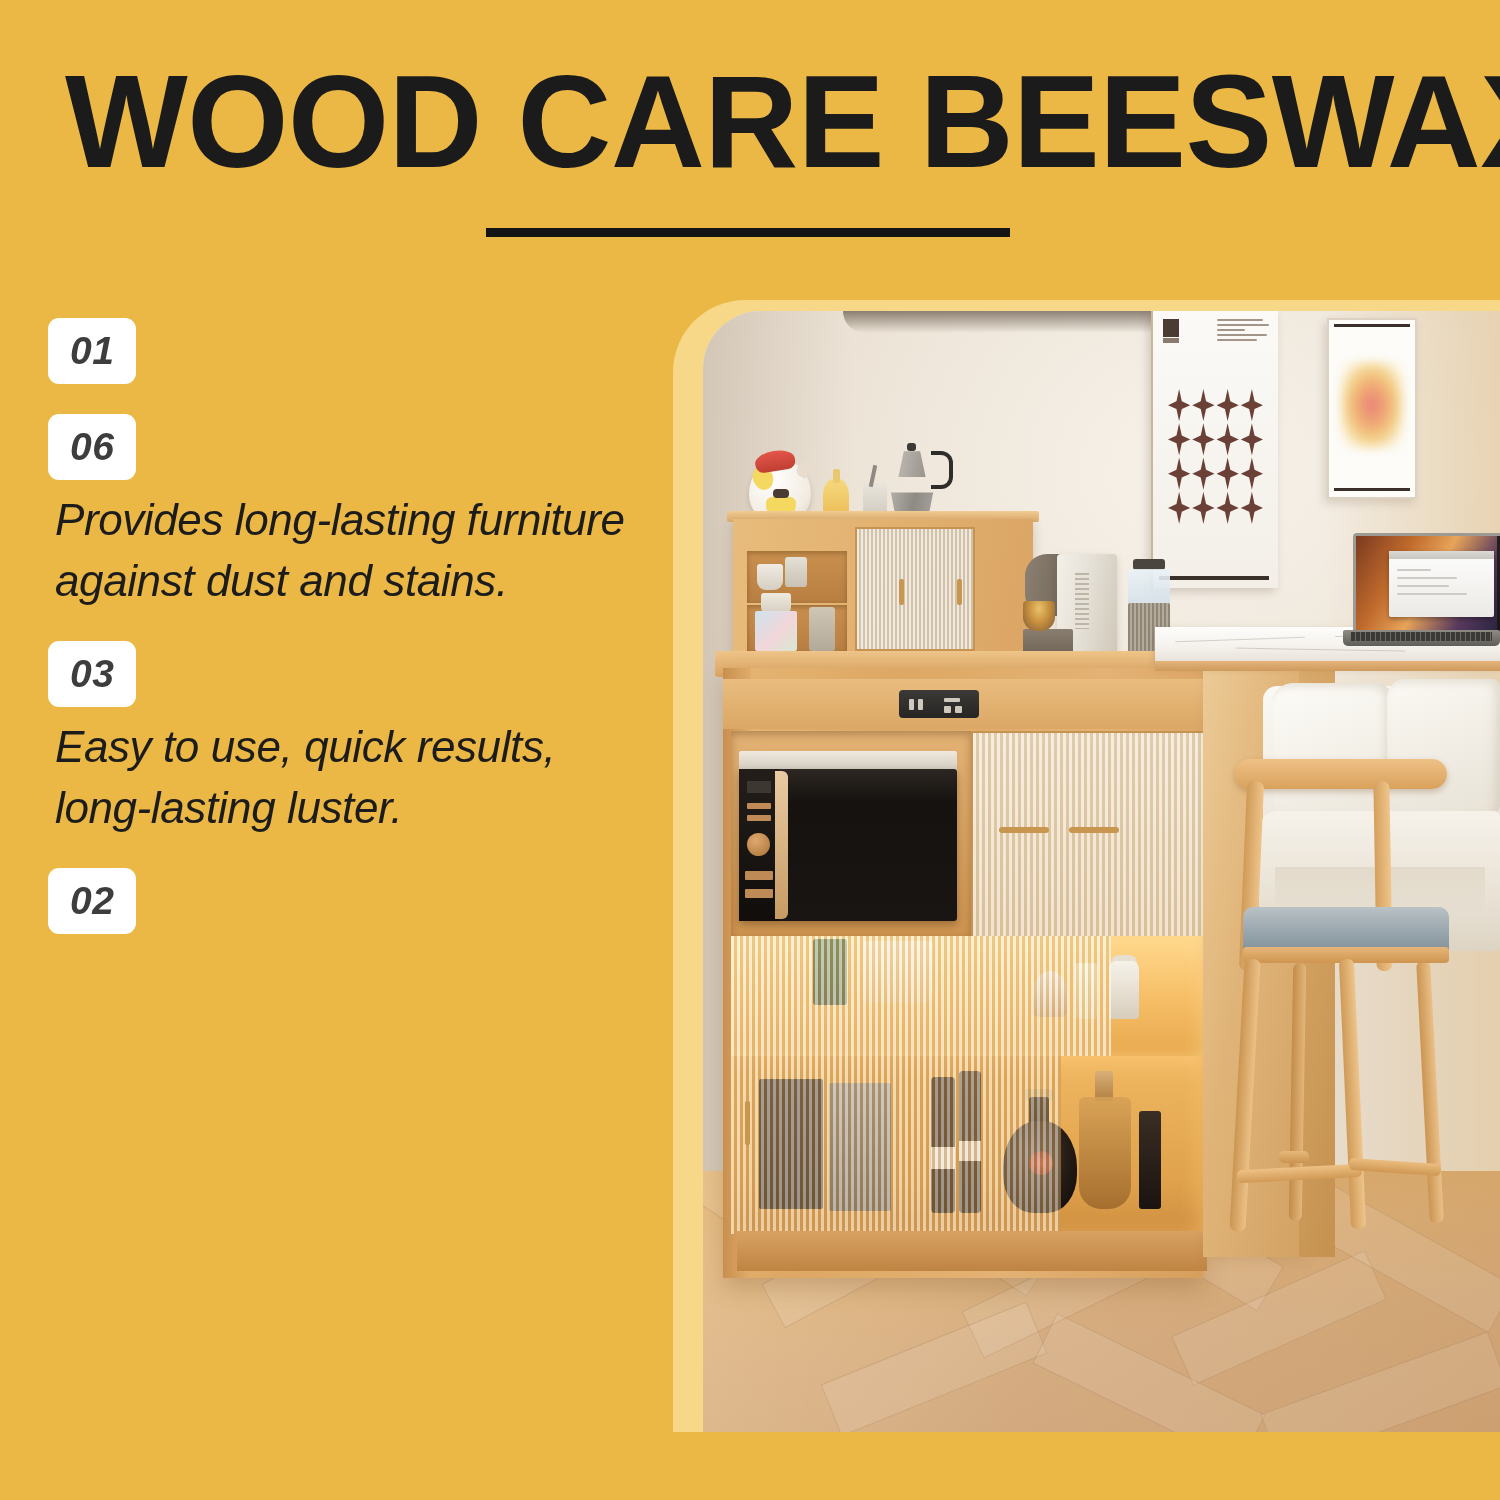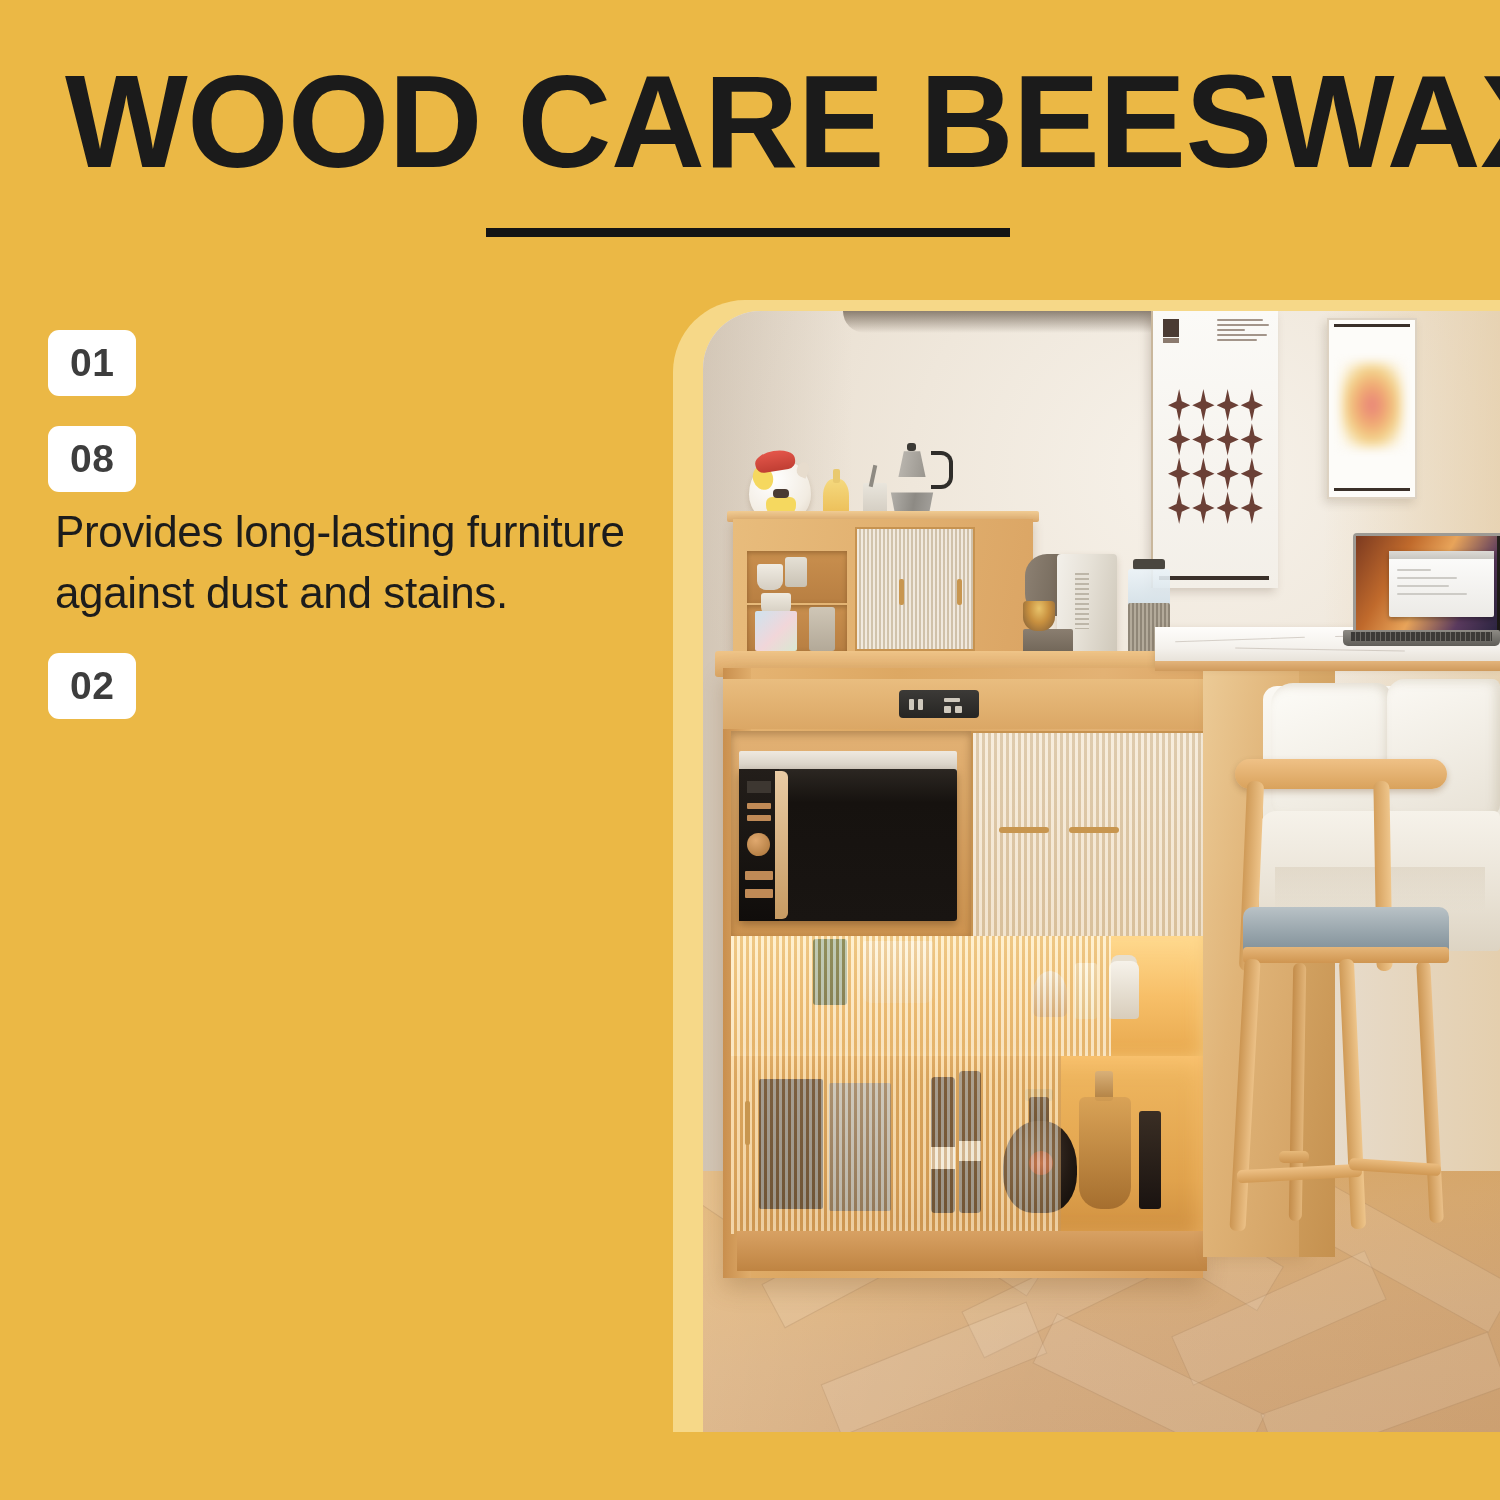--- a/index.html
+++ b/index.html
@@ -39,22 +39,23 @@
     position: absolute;
     left: 486px; top: 170px;
     width: 524px;
     height: 9px;
     background: #141414;
   }
 
   
   #features {
     position: absolute;
-    left: 48px; top: 330px;
+    left: 48px; top: 318px;
     width: 612px;
+    font-style: italic;
   }
   .feature {
     position: relative;
     margin-bottom: 30px;
   }
   .badge {
     display: inline-block;
     background: #ffffff;
     color: #3d3d3d;
     font-family: "Liberation Sans", sans-serif;
@@ -561,24 +562,28 @@
     <div id="title-underline"></div>
   </div>
 
   <div id="features">
 
     <div class="feature">
       <div class="badge">01</div>
     </div>
 
     <div class="feature">
-      <div class="badge">08</div>
+      <div class="badge">06</div>
       <p class="feature-text">Provides long-lasting furniture against dust and stains.</p>
     </div>
 
+    <div class="feature">
+      <div class="badge">03</div>
+      <p class="feature-text">Easy to use, quick results, long-lasting luster.</p>
+    </div>
 
     <div class="feature">
       <div class="badge">02</div>
     </div>
 
   </div>
 
   <div id="photo-frame"></div>
 
   <div id="photo">

